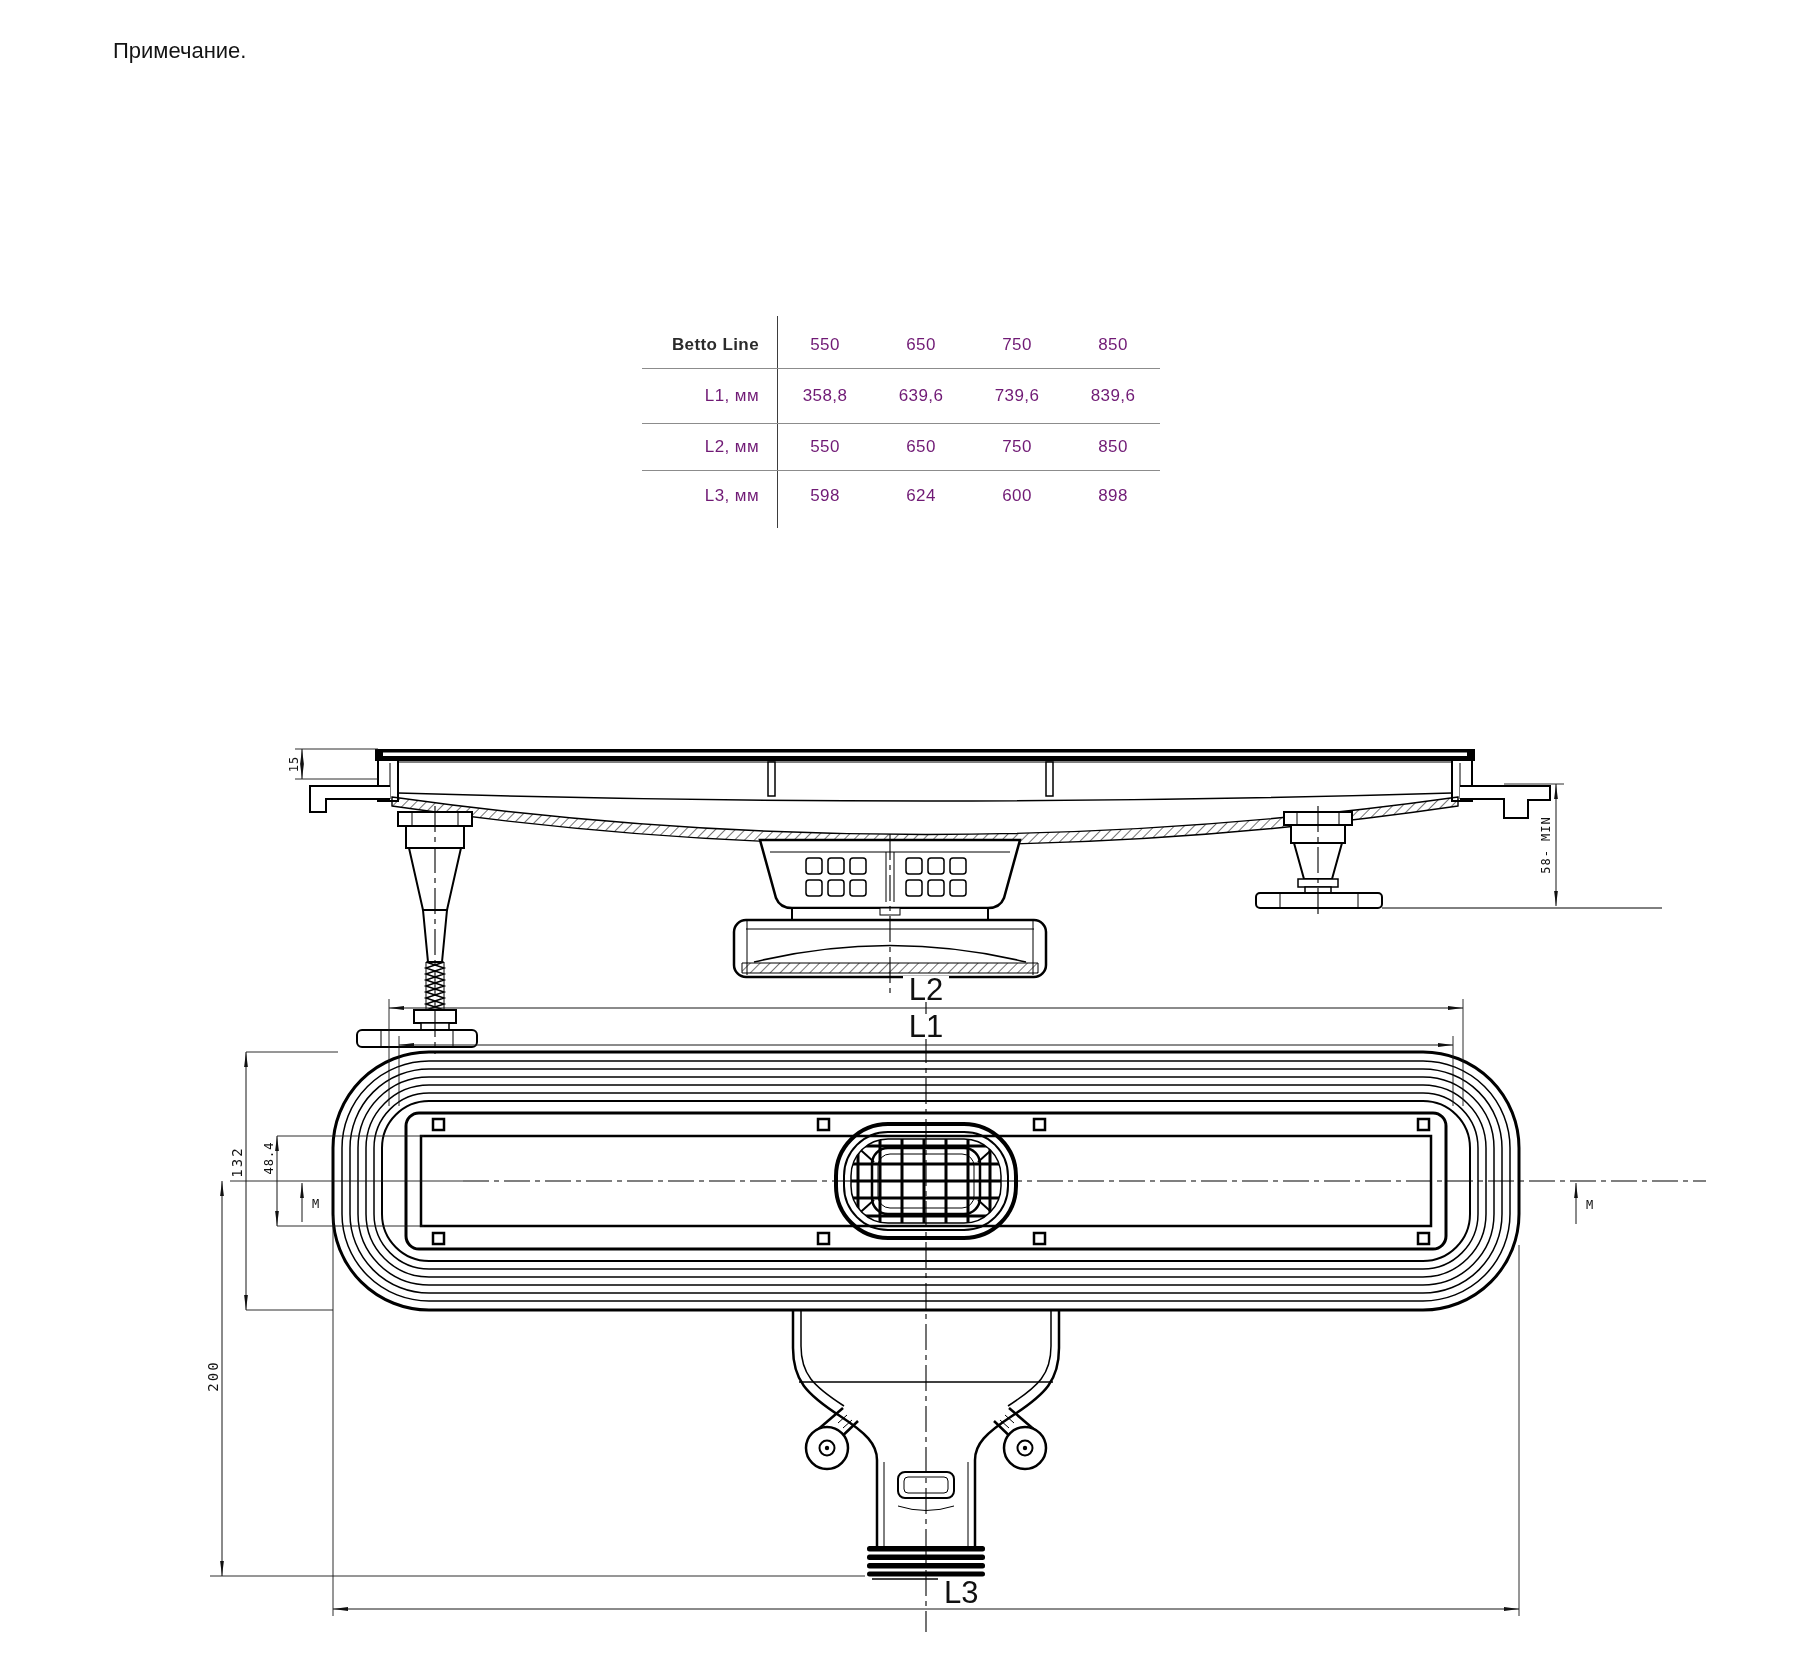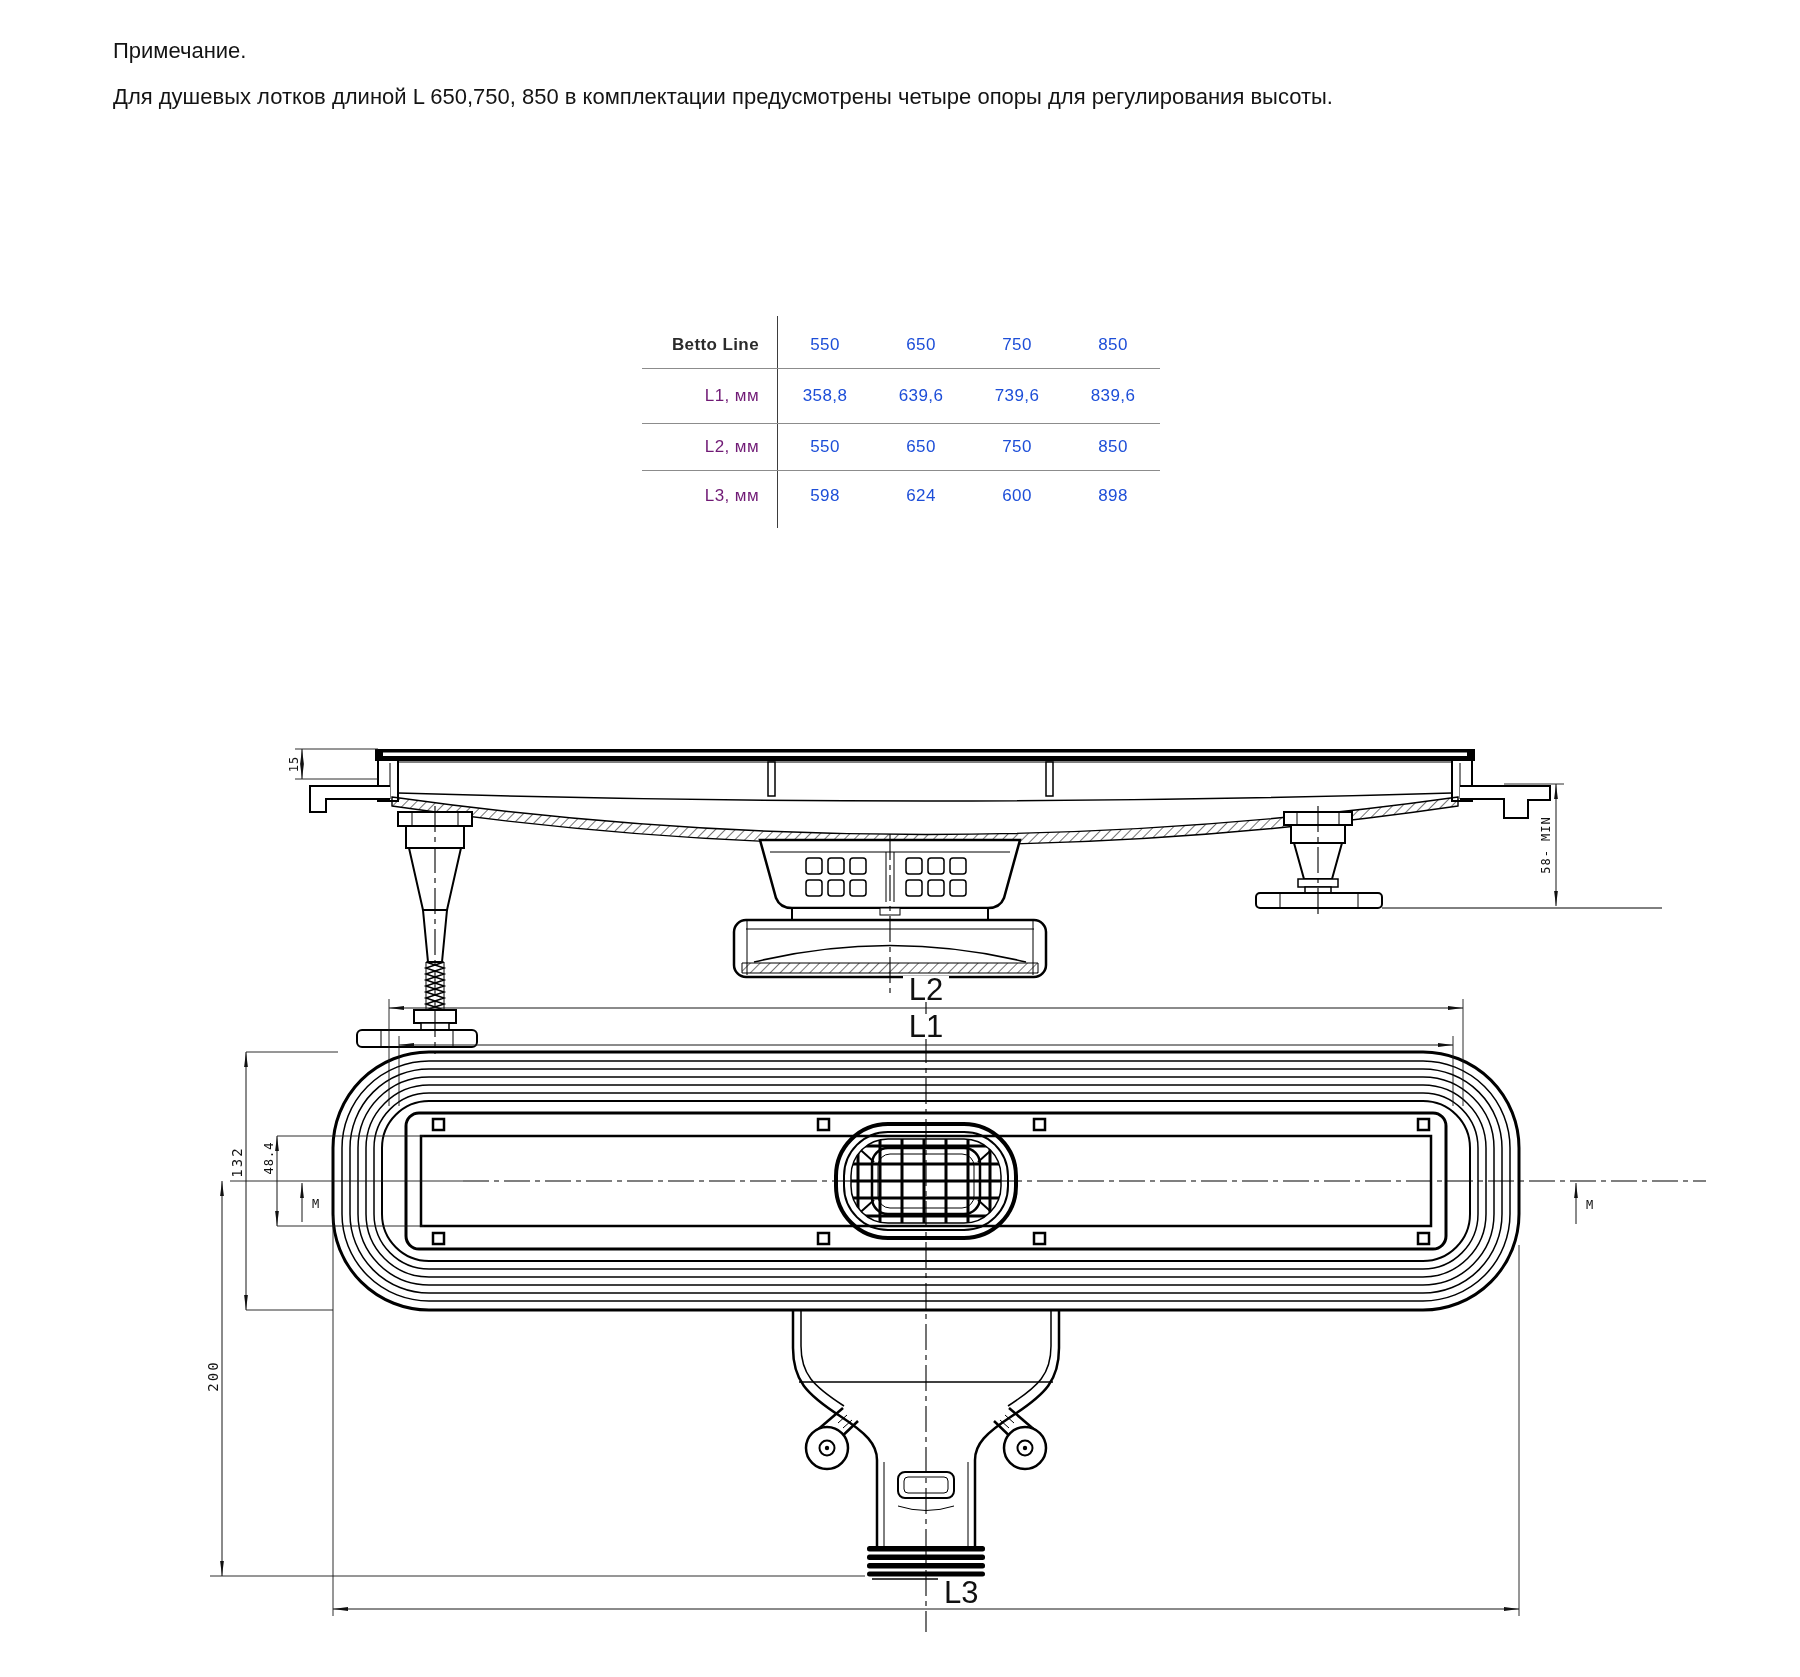--- a/index.html
+++ b/index.html
@@ -7,21 +7,21 @@
         font-family:"Liberation Sans",sans-serif;color:#111;}
   
   .note-title{position:absolute;left:113px;top:38px;font-size:22px;color:#141414;}
   .note-body{position:absolute;left:113px;top:80px;font-size:22px;line-height:33px;color:#141414;}
   .note-body sup{font-size:13px;vertical-align:9px;margin-right:3px;}
   
   .sizetable{position:absolute;left:600px;top:322px;display:grid;
              grid-template-columns:177px 96px 96px 96px 96px;
              grid-template-rows:46px 55px 47px 52px;
              font-size:17px;letter-spacing:.4px;}
-  .tc{display:flex;align-items:center;justify-content:center;color:#1d4ed8;}
+  .tc{display:flex;align-items:center;justify-content:center;color:#701a75;}
   .tl{justify-content:flex-end;padding-right:18px;font-weight:400;color:#701a75;}
   .th0{font-weight:700;color:#2b2b2b;}
   .vline{position:absolute;left:177px;top:-6px;height:212px;width:0;border-left:1.6px solid #3d3d3d;}
   .hline{position:absolute;left:42px;width:518px;height:0;border-top:1.2px solid #8c8c8c;}
   
   svg text{user-select:none;}
   .s1{fill:none;stroke:#000;stroke-width:1;}
   .s15{fill:none;stroke:#000;stroke-width:1.5;}
   .s2{fill:none;stroke:#000;stroke-width:2;}
   .s25{fill:none;stroke:#000;stroke-width:2.5;}
@@ -37,21 +37,20 @@
           fill:#111;letter-spacing:1px;}
   .biglbl{font-family:"Liberation Sans",sans-serif;font-size:31px;fill:#101010;}
 </style>
 </head>
 <body>
 
 <div id="page">
 
   <div class="note-title">Примечание.</div>
   <div class="note-body">
-    <div><span>Для душевых лотков длиной L 650,750, 850 в комплектации предусмотрены четыре опоры для регулирования высоты.</span></div>
   </div>
 
   <div class="sizetable">
     <div class="tc tl th0">Betto Line</div>
     <div class="tc">550</div>
     <div class="tc">650</div>
     <div class="tc">750</div>
     <div class="tc">850</div>
 
     <div class="tc tl">L1, мм</div>

